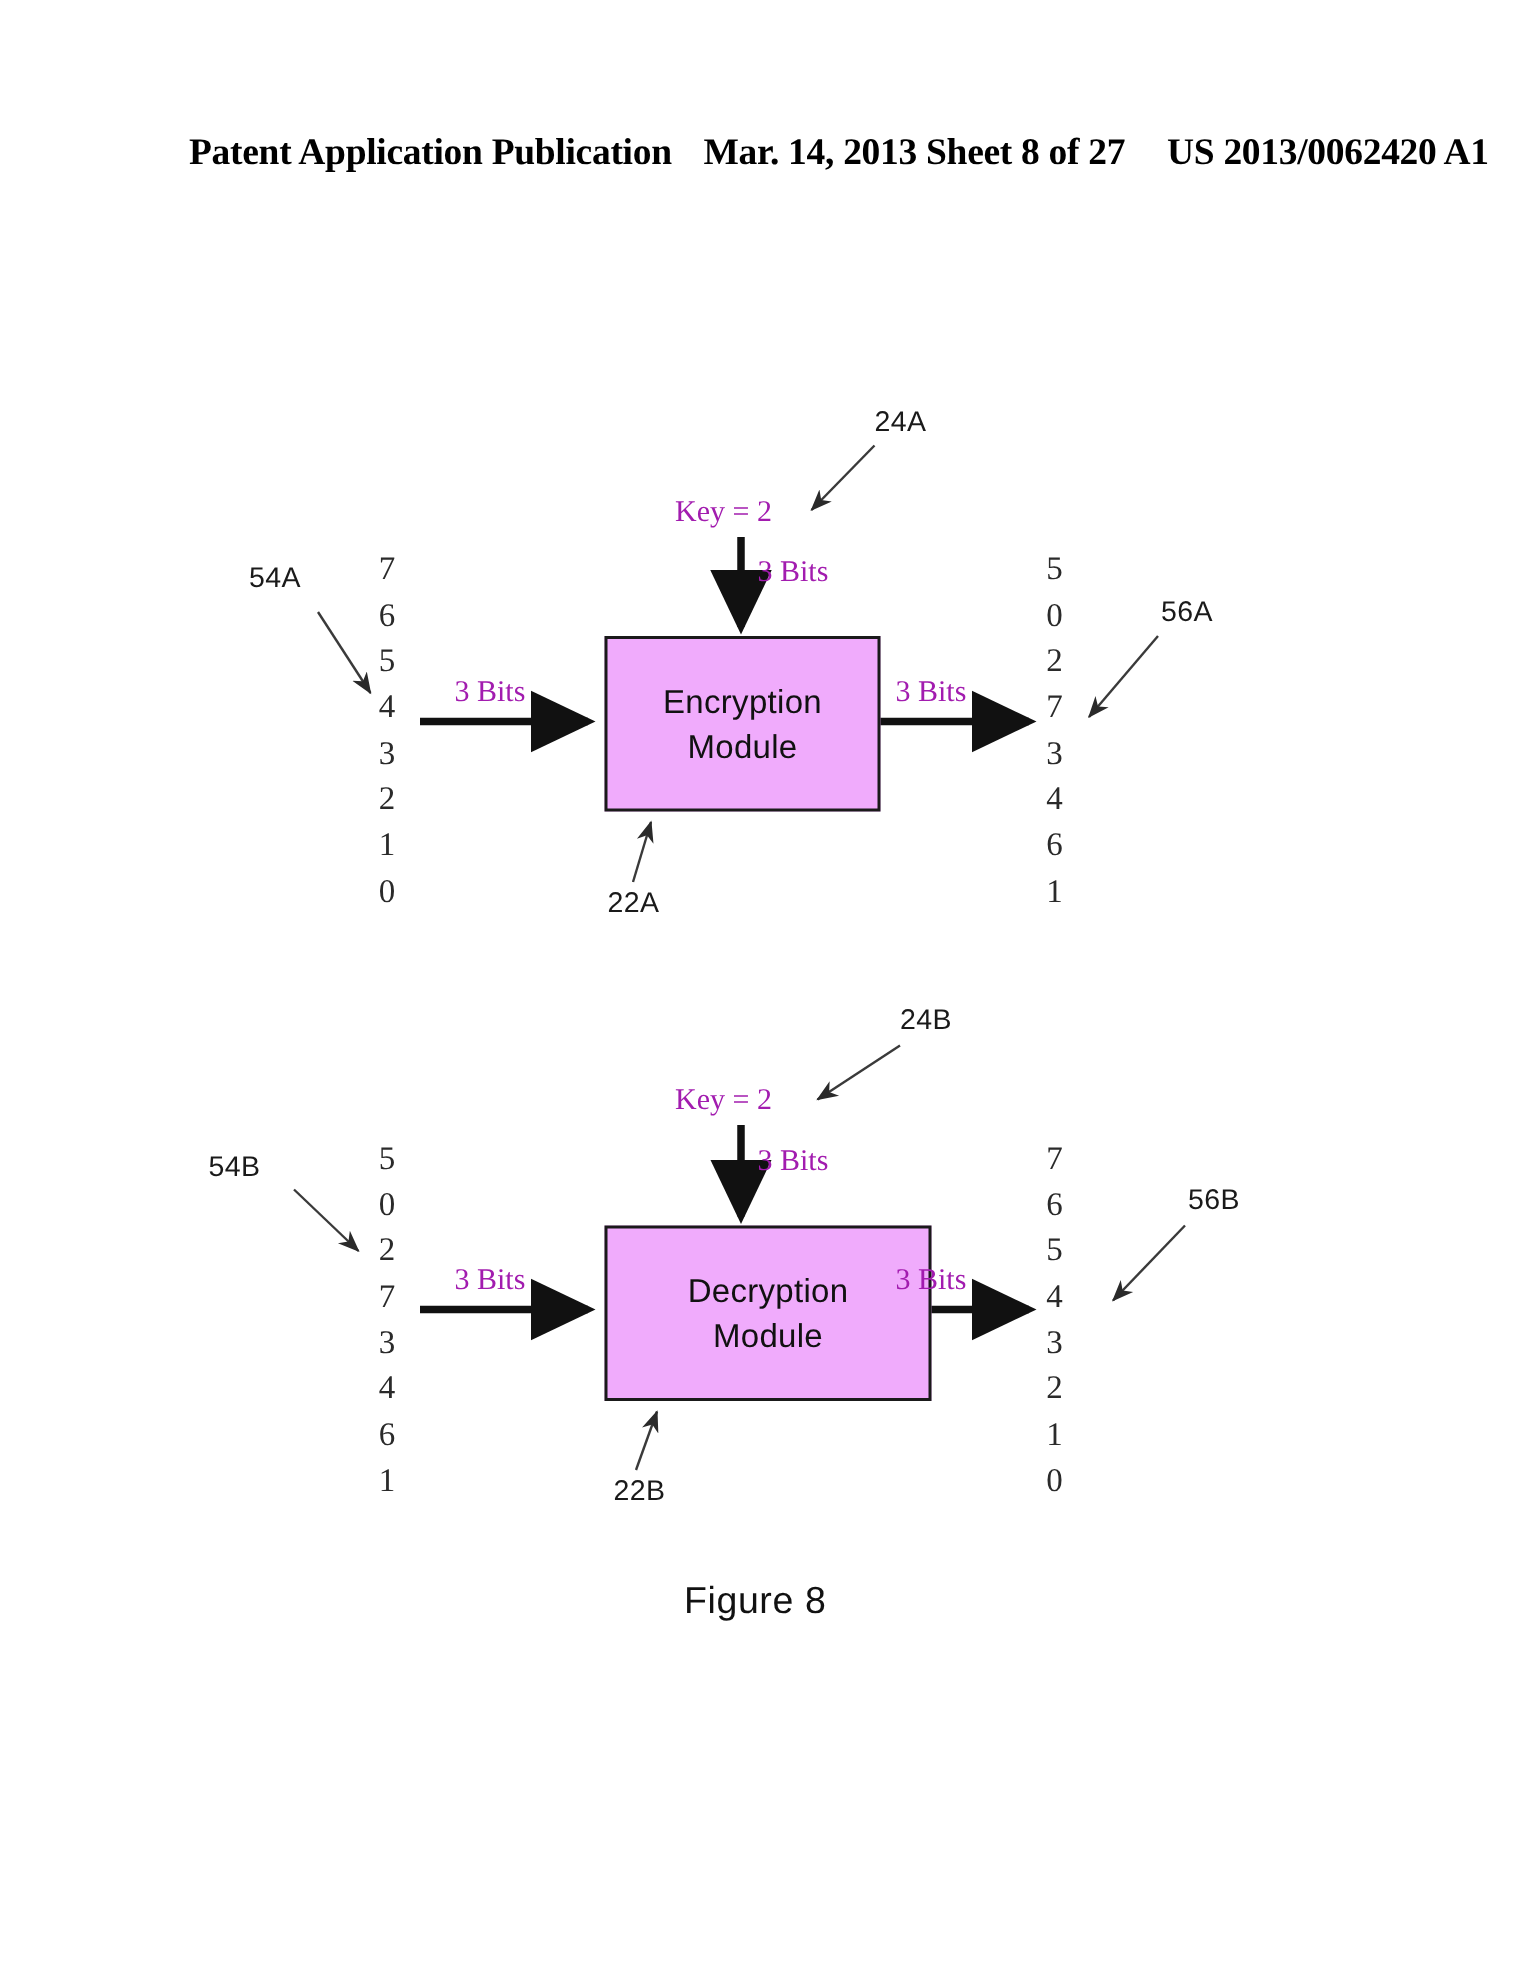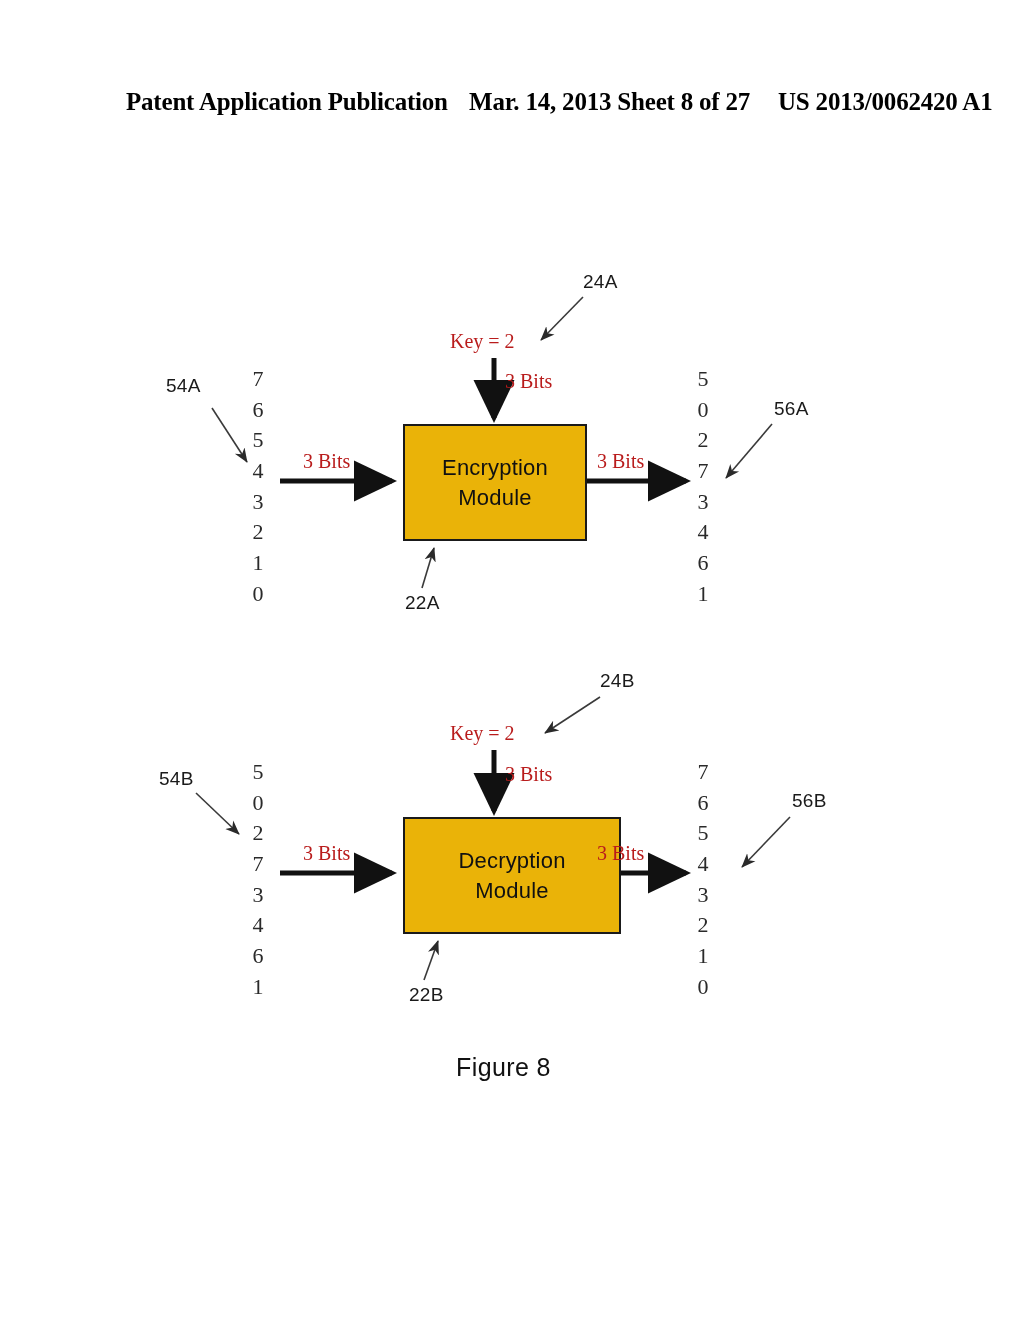--- a/index.html
+++ b/index.html
@@ -39,21 +39,21 @@
     position: absolute;
     left: 0;
     top: 0;
     width: 1024px;
     height: 1320px;
   }
 
   .module-box {
     position: absolute;
     border: 2px solid #1a1a1a;
-    background: #eab308;
+    background: #f0abfc;
     box-sizing: border-box;
     display: flex;
     flex-direction: column;
     align-items: center;
     justify-content: center;
     font-family: "Liberation Sans", sans-serif;
     font-size: 22px;
     line-height: 1.32;
     color: #111111;
     letter-spacing: 0.2px;
@@ -83,21 +83,21 @@
     color: #1a1a1a;
     white-space: nowrap;
     letter-spacing: 0.3px;
   }
 
   
   .serif-label {
     position: absolute;
     font-family: "Liberation Serif", serif;
     font-size: 20px;
-    color: #b91c1c;
+    color: #a21caf;
     white-space: nowrap;
   }
 
   
   .fig-caption {
     position: absolute;
     font-family: "Liberation Sans", sans-serif;
     font-size: 25px;
     color: #111111;
     white-space: nowrap;
@@ -218,21 +218,21 @@
     <div class="digit">2</div>
     <div class="digit">7</div>
     <div class="digit">3</div>
     <div class="digit">4</div>
     <div class="digit">6</div>
     <div class="digit">1</div>
   </div>
 
   <div class="ref-label" style="left:774px; top:398px;">56A</div>
 
-  <div class="ref-label" style="left:139px; top:768px;margin-left:20px;">54B</div>
+  <div class="ref-label" style="left:139px; top:768px;">54B</div>
 
   <div class="digit-col" style="left:241px; top:757px;">
     <div class="digit">5</div>
     <div class="digit">0</div>
     <div class="digit">2</div>
     <div class="digit">7</div>
     <div class="digit">3</div>
     <div class="digit">4</div>
     <div class="digit">6</div>
     <div class="digit">1</div>

